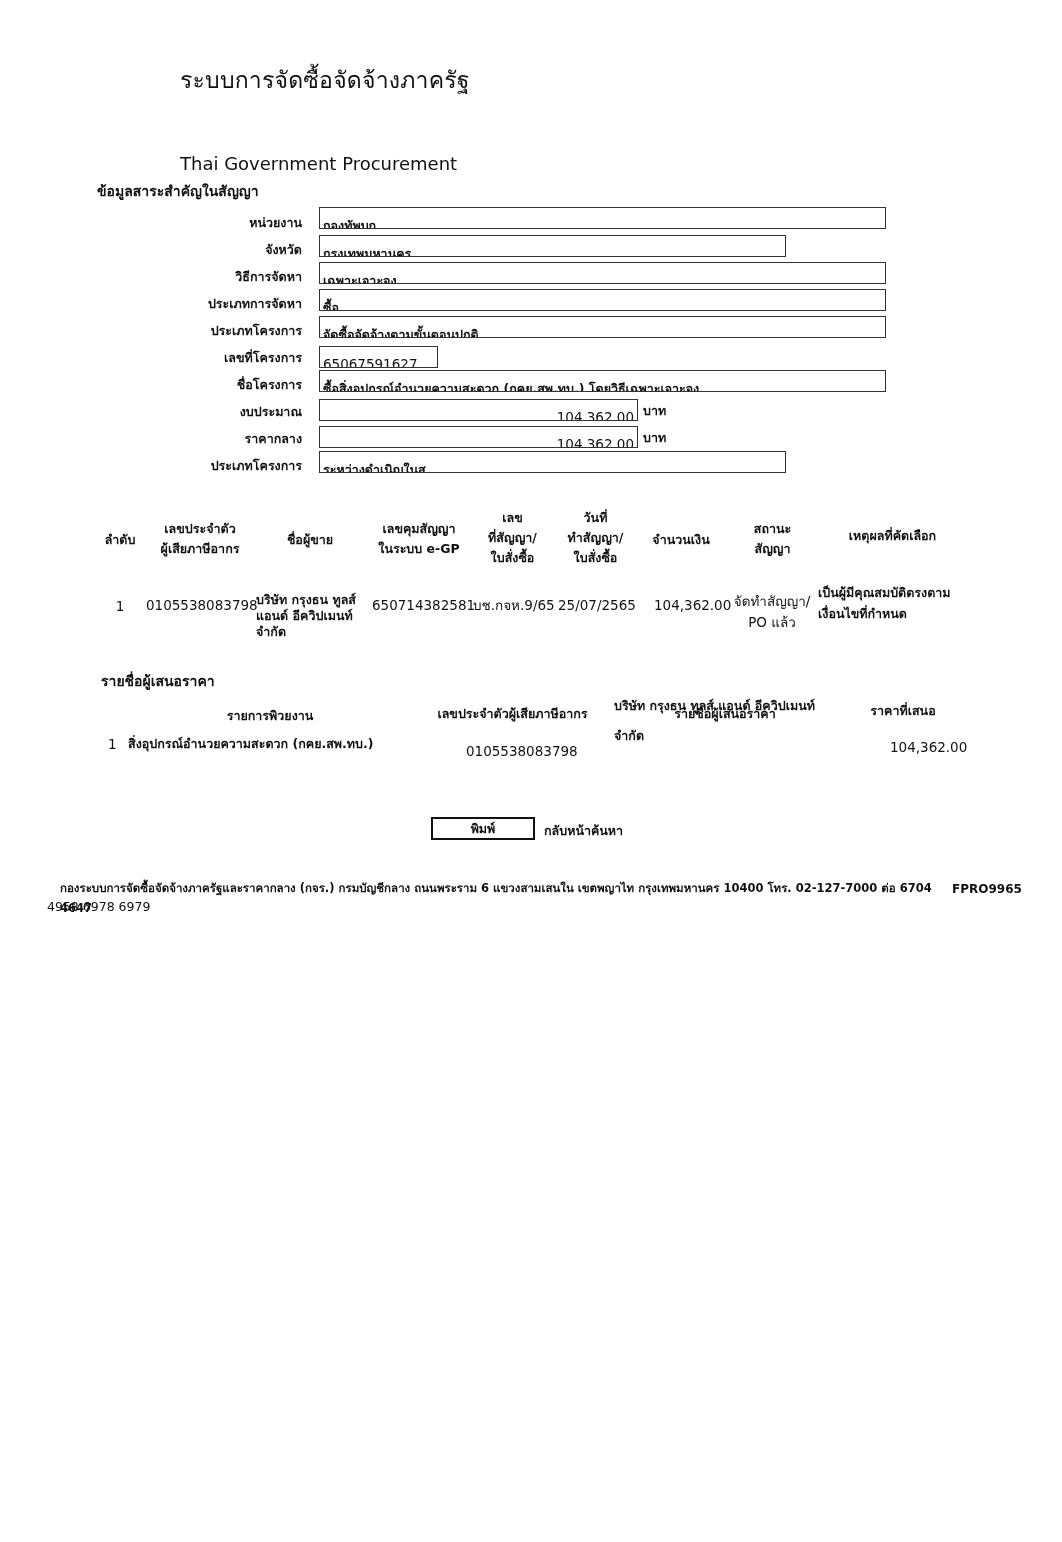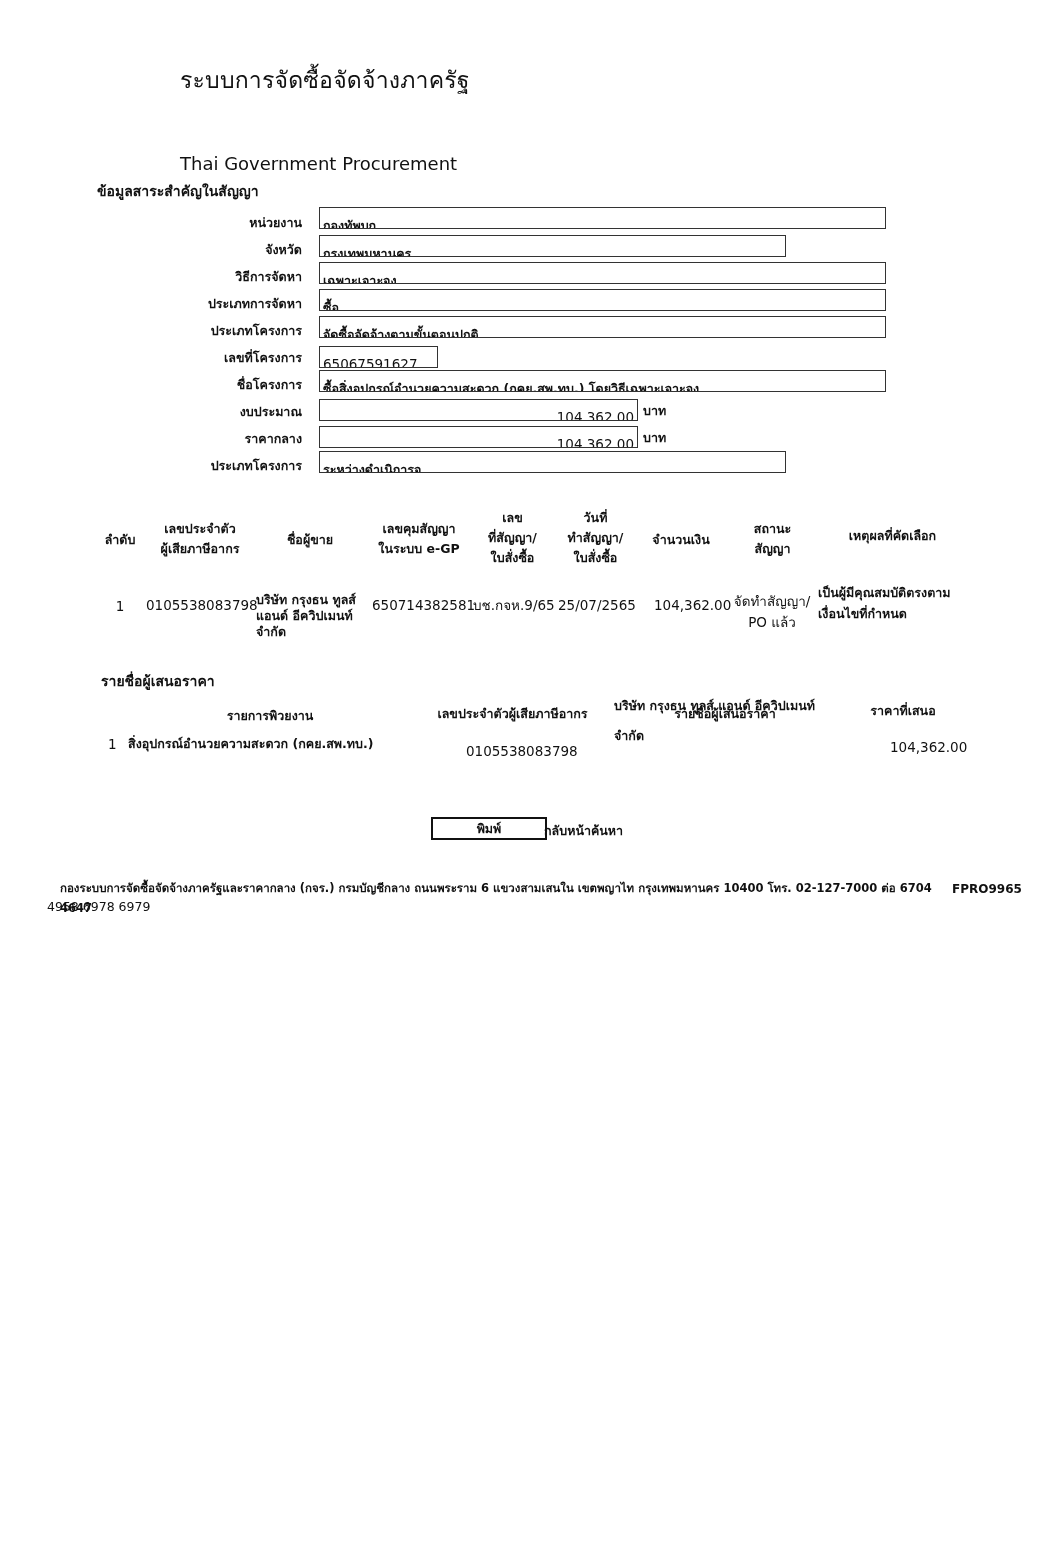--- a/index.html
+++ b/index.html
@@ -15,21 +15,21 @@
   .box {
     border: 1.5px solid #333; height: 21px; box-sizing: border-box;
     font-size: 12.5px; font-weight: bold; padding: 10px 3px; line-height: 15px; white-space: nowrap; overflow: hidden;
   }
   .box.num { text-align: right; font-weight: normal; font-size: 13.5px; }
   .unit { font-size: 12.5px; font-weight: bold; }
   .th { font-size: 12.5px; font-weight: bold; text-align: center; line-height: 20px; }
   .td { font-size: 13.5px; line-height: 20px; }
   .td-th { font-size: 12.5px; font-weight: bold; }
   .print-btn {
-    left: 431px; top: 817px; width: 116px; height: 23px; border: 2px solid #111;
+    left: 431px; top: 817px; width: 104px; height: 23px; border: 2px solid #111;
     box-sizing: border-box; text-align: center; font-size: 12.5px; font-weight: bold; line-height: 19px; cursor: pointer; background: #fff;
   }
   .back-link { left: 544px; top: 821px; font-size: 12.5px; font-weight: bold; cursor: pointer; }
   .footer { font-size: 11.5px; font-weight: bold; }
 </style>
 </head>
 <body>
 
 <div class="abs title-th">ระบบการจัดซื้อจัดจ้างภาครัฐ</div>
 <div class="abs title-en">Thai Government Procurement</div>
@@ -61,21 +61,21 @@
 
   <div class="abs lbl" style="left:92px; top:402px;">งบประมาณ</div>
   <div class="abs box num" style="left:319px; top:399px; width:319px;">104,362.00</div>
   <div class="abs unit" style="left:643px; top:401px;">บาท</div>
 
   <div class="abs lbl" style="left:92px; top:429px;">ราคากลาง</div>
   <div class="abs box num" style="left:319px; top:426px; width:319px;">104,362.00</div>
   <div class="abs unit" style="left:643px; top:428px;">บาท</div>
 
   <div class="abs lbl" style="left:92px; top:456px;">ประเภทโครงการ</div>
-  <div class="abs box" style="left:319px; top:451px; width:467px;">ระหว่างดำเนิการจ</div>
+  <div class="abs box" style="left:319px; top:451px; width:467px;">ระหว่างดำเนิญในส</div>
 </div>
 
 <div>
   <div>
     <div class="abs th" style="left:100px; top:530px; width:40px; white-space:pre-line;">ลำดับ</div>
     <div class="abs th" style="left:145px; top:519px; width:110px; white-space:pre-line;">เลขประจำตัว
 ผู้เสียภาษีอากร</div>
     <div class="abs th" style="left:265px; top:530px; width:90px; white-space:pre-line;">ชื่อผู้ขาย</div>
     <div class="abs th" style="left:364px; top:519px; width:110px; white-space:pre-line;">เลขคุมสัญญา
 ในระบบ e-GP</div>

